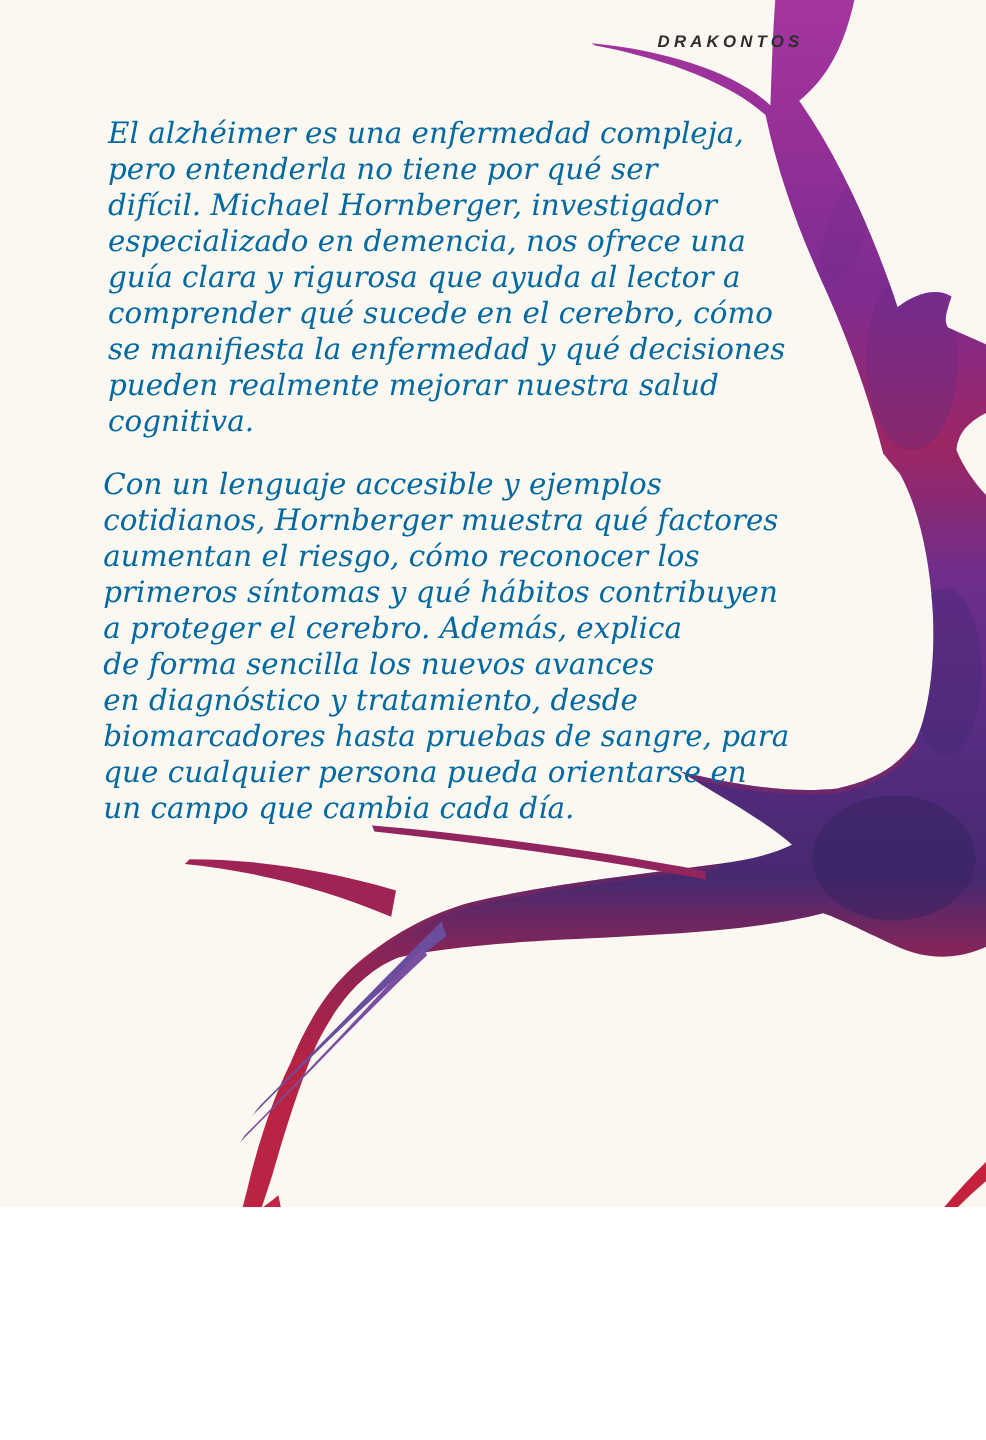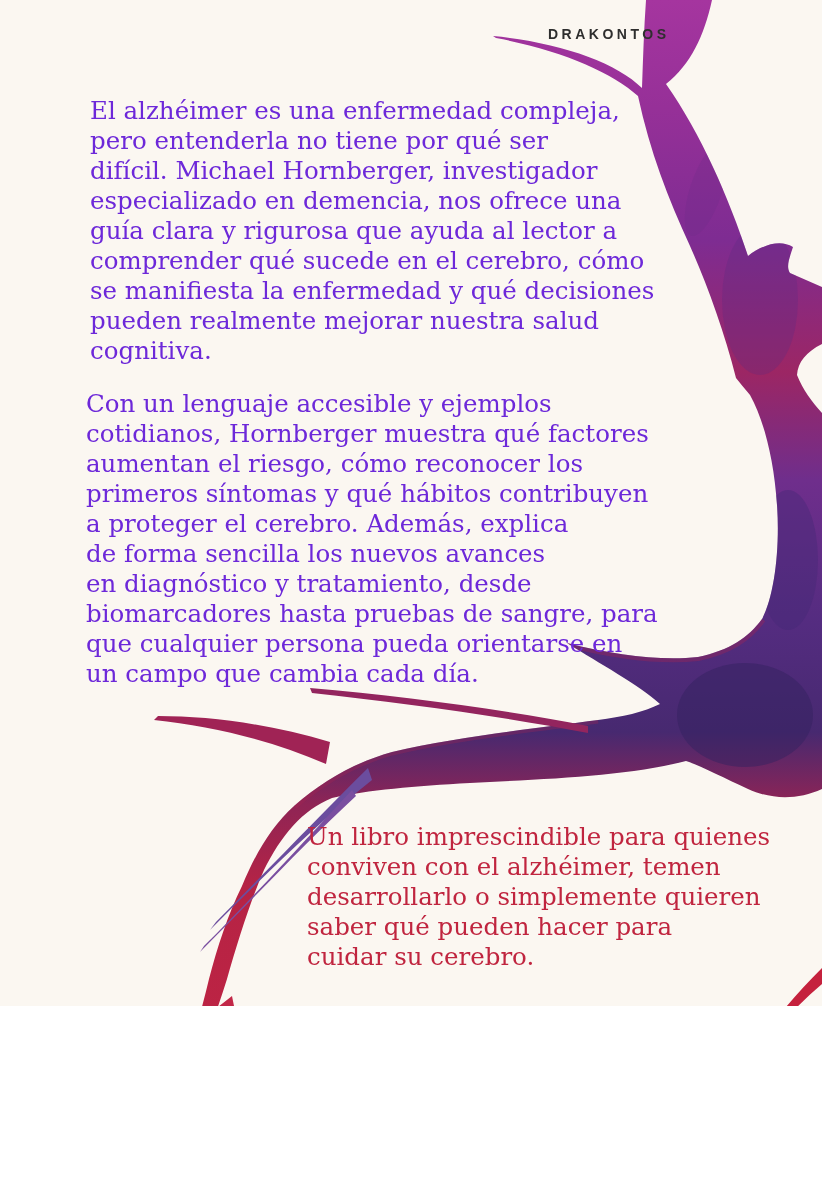--- a/index.html
+++ b/index.html
@@ -2,30 +2,31 @@
 <html><head>
 <meta charset="utf-8">
 <style>
   html,body{margin:0;padding:0;}
   .cover{
     position:relative;
     width:822px;height:1006px;
     background:#fbf7f1;
     overflow:hidden;
     font-family:"DejaVu Serif", serif;
+    font-style:italic;
   }
   .art{position:absolute;inset:0;z-index:0;}
   .txt{position:absolute;z-index:2;}
   .collection{
     font-family:"Liberation Sans", sans-serif;
     font-size:14px;font-weight:700;letter-spacing:3.5px;
     color:#2e2e2e;
   }
   .body-par{
-    font-size:24.5px;line-height:30px;color:#6d28d9;
+    font-size:24.5px;line-height:30px;color:#0369a1;
     white-space:pre-line;width:640px;
   }
   .highlight-par{
     font-size:24.5px;line-height:30px;
     white-space:pre-line;width:480px;font-weight:500;
   }
   .pub-name{
     font-family:"Liberation Sans", sans-serif;
     font-size:25px;letter-spacing:2px;color:#7f1d1d;font-weight:400;
   }
@@ -190,25 +191,20 @@
 cotidianos, Hornberger muestra qué factores
 aumentan el riesgo, cómo reconocer los
 primeros síntomas y qué hábitos contribuyen
 a proteger el cerebro. Además, explica
 de forma sencilla los nuevos avances
 en diagnóstico y tratamiento, desde
 biomarcadores hasta pruebas de sangre, para
 que cualquier persona pueda orientarse en
 un campo que cambia cada día.</div>
 
-  <div class="txt highlight-par" style="left:307px;top:822px;color:#c0253f;">Un libro imprescindible para quienes
-conviven con el alzhéimer, temen
-desarrollarlo o simplemente quieren
-saber qué pueden hacer para
-cuidar su cerebro.</div>
 
   <div class="txt pub-name" style="left:42px;top:1090px;">CRÍTICA</div>
   <div class="txt pub-url" style="left:42px;top:1093px;">www.ed-critica.es</div>
 
   <div class="pefc-box">
     <div class="pefc-left">
       <svg width="40" height="41" viewBox="0 0 40 41">
         <circle cx="20" cy="20" r="15" stroke="#1a1a1a" stroke-width="4.5" fill="none" stroke-dasharray="58 18" stroke-dashoffset="10"></circle>
         <polygon points="37,12 30,6 29,15" fill="#1a1a1a"></polygon>
         <circle cx="14" cy="18" r="6" fill="#1a1a1a"></circle>

